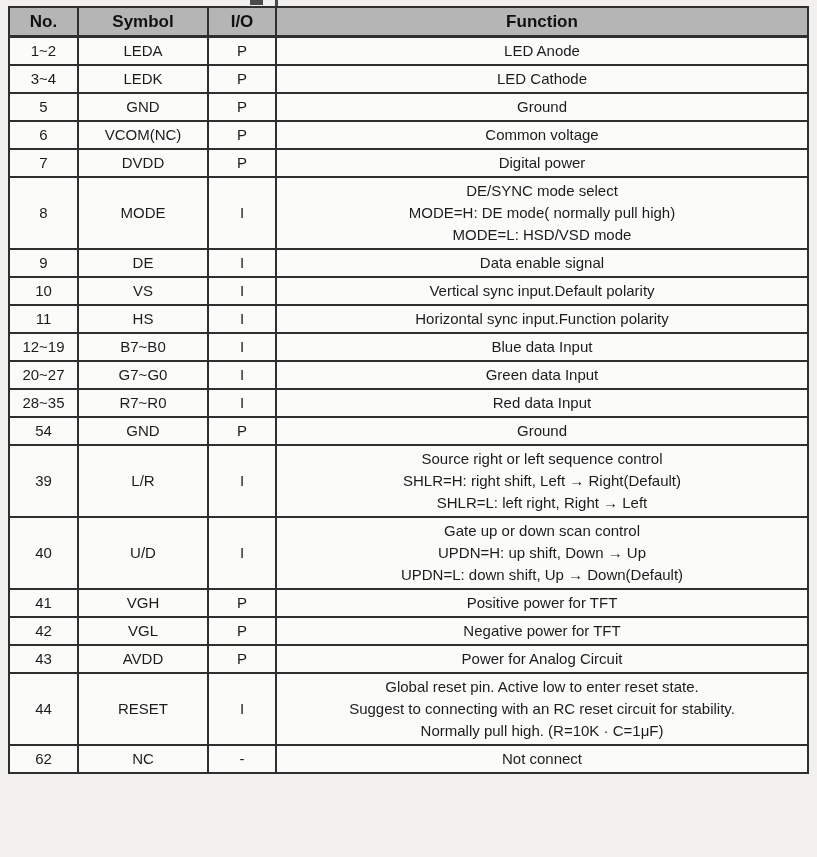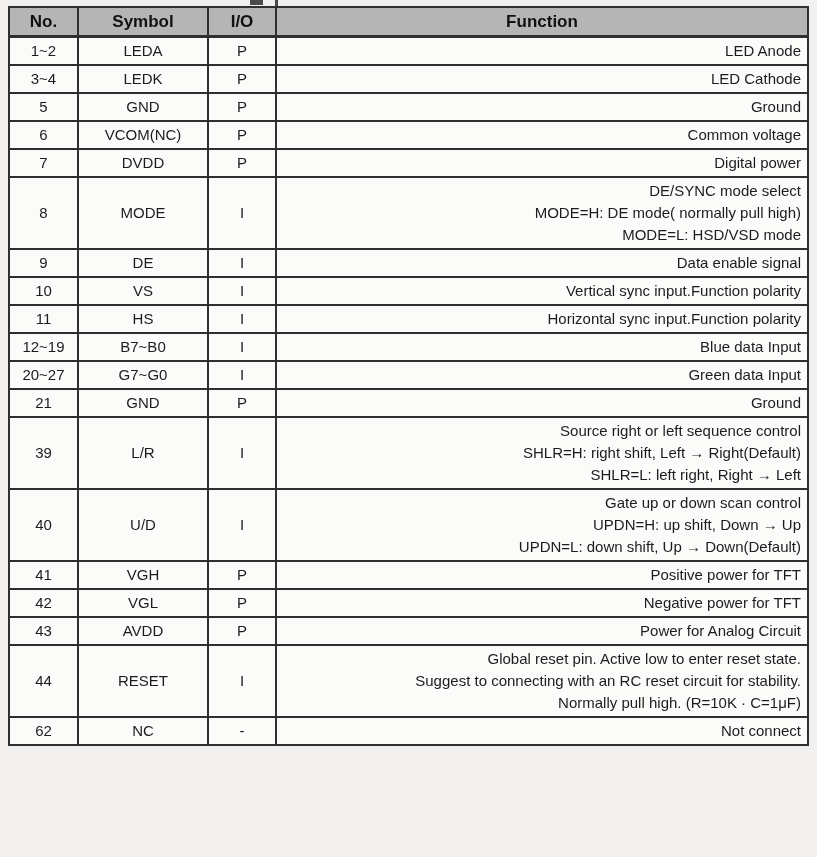--- a/index.html
+++ b/index.html
@@ -38,21 +38,21 @@
   }
   .pin-table td{
     font-size:15px;
     line-height:22px;
     color:#1c1c1c;
     padding:0;
     vertical-align:middle;
   }
   .pin-table tr.single{height:22px;}
   .pin-table td.c{text-align:center;}
-  .pin-table td.fn{padding:2px 6px;text-align:right;}
+  .pin-table td.fn{padding:2px 6px;text-align:center;}
   .pin-table td.fn div{white-space:nowrap;}
 </style>
 </head>
 <body>
 
 <div class="page" style="background: rgb(241, 240, 238); --hdr-bg: #b5b5b5; --border-c: #2f2f2f;">
   <div class="remnant-a"></div>
   <div class="remnant-b"></div>
 
   <table class="pin-table">
@@ -127,21 +127,21 @@
           <td class="c">I</td>
           <td class="fn">
             <div>Data enable signal</div>
           </td>
         </tr>
         <tr class="single">
           <td class="c">10</td>
           <td class="c">VS</td>
           <td class="c">I</td>
           <td class="fn">
-            <div>Vertical sync input.Function polarity</div>
+            <div>Vertical sync input.Default polarity</div>
           </td>
         </tr>
         <tr class="single">
           <td class="c">11</td>
           <td class="c">HS</td>
           <td class="c">I</td>
           <td class="fn">
             <div>Horizontal sync input.Function polarity</div>
           </td>
         </tr>
@@ -155,21 +155,29 @@
         </tr>
         <tr class="single">
           <td class="c">20~27</td>
           <td class="c">G7~G0</td>
           <td class="c">I</td>
           <td class="fn">
             <div>Green data Input</div>
           </td>
         </tr>
         <tr class="single">
-          <td class="c">21</td>
+          <td class="c">28~35</td>
+          <td class="c">R7~R0</td>
+          <td class="c">I</td>
+          <td class="fn">
+            <div>Red data Input</div>
+          </td>
+        </tr>
+        <tr class="single">
+          <td class="c">54</td>
           <td class="c">GND</td>
           <td class="c">P</td>
           <td class="fn">
             <div>Ground</div>
           </td>
         </tr>
         <tr class="multi">
           <td class="c">39</td>
           <td class="c">L/R</td>
           <td class="c">I</td>

